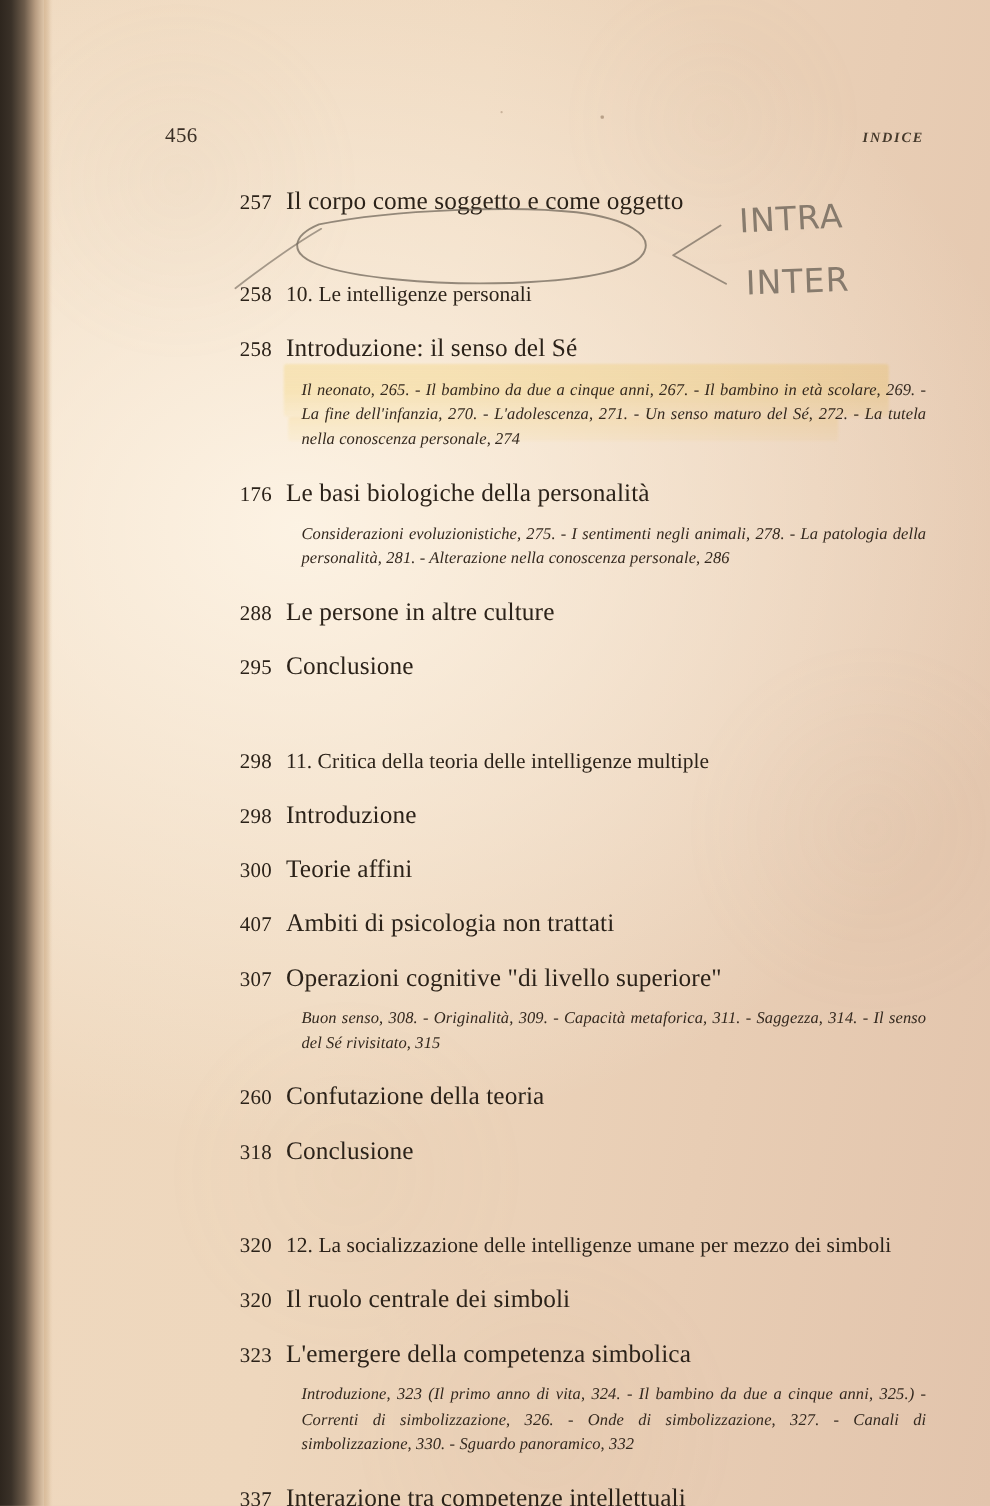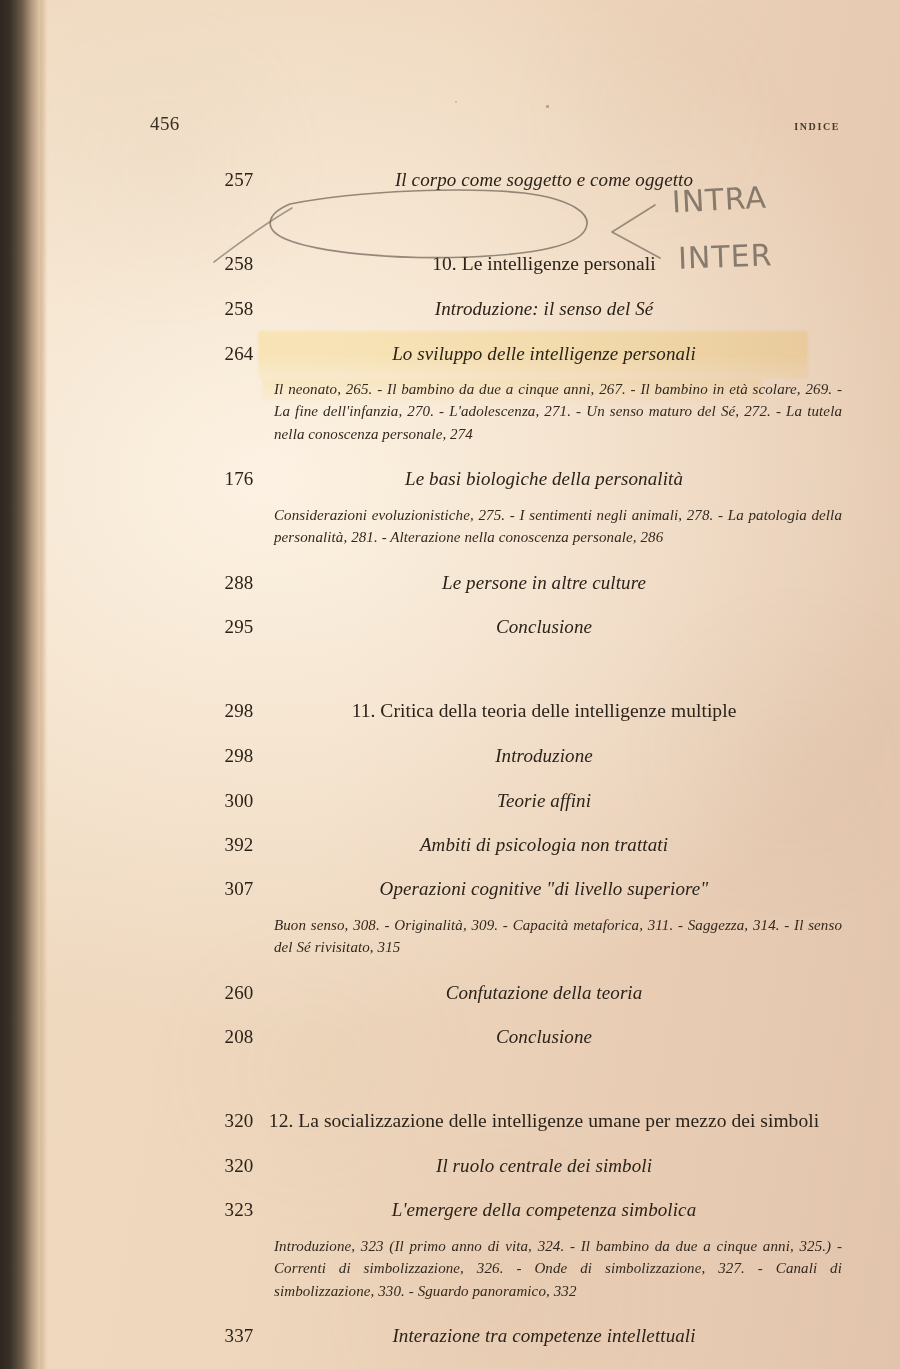--- a/index.html
+++ b/index.html
@@ -74,52 +74,51 @@
     display: flex;
     justify-content: space-between;
     align-items: baseline;
     color: #3a2f25;
   }
   .folio {
     font-size: 19px;
     letter-spacing: 0.4px;
   }
   .runhead-title {
-    font-size: 10px;
+    font-size: 13px;
     letter-spacing: 1.6px;
     font-weight: 700;
     color: #463a2c;
+    font-style: italic;
   }
 
   
   .toc {
     position: absolute;
     left: 218px;
     top: 168px;
     width: 610px;
   }
 
   .entry {
     display: flex;
     align-items: baseline;
     margin-bottom: 20px;
     color: #2b2219;
-    text-align: center;
   }
   .entry .num {
     flex: 0 0 42px;
     font-size: 19px;
     font-style: normal;
     letter-spacing: 0.2px;
     color: #2b2219;
   }
   .entry .title {
     flex: 1 1 auto;
-    font-size: 19px;
-    font-style: italic;
+    font-size: 23px;
     line-height: 1.28;
     letter-spacing: 0.1px;
   }
   
   .entry.chapter .title {
     font-style: normal;
     font-size: 19.5px;
     letter-spacing: 0.05px;
     margin-top: 40px;
   }
@@ -203,24 +202,20 @@
         <span class="title">Il corpo come soggetto e come oggetto</span>
       </div>
       <div class="entry chapter">
         <span class="num">258</span>
         <span class="title">10. Le intelligenze personali</span>
       </div>
       <div class="entry">
         <span class="num">258</span>
         <span class="title">Introduzione: il senso del Sé</span>
       </div>
-      <div class="entry">
-        <span class="num">264</span>
-        <span class="title">Lo sviluppo delle intelligenze personali</span>
-      </div>
       <div class="subentry">Il neonato, 265. - Il bambino da due a cinque anni, 267. - Il bambino in età scolare, 269. - La fine dell'infanzia, 270. - L'adolescenza, 271. - Un senso maturo del Sé, 272. - La tutela nella conoscenza personale, 274</div>
       <div class="entry">
         <span class="num">176</span>
         <span class="title">Le basi biologiche della personalità</span>
       </div>
       <div class="subentry">Considerazioni evoluzionistiche, 275. - I sentimenti negli animali, 278. - La patologia della personalità, 281. - Alterazione nella conoscenza personale, 286</div>
       <div class="entry">
         <span class="num">288</span>
         <span class="title">Le persone in altre culture</span>
       </div>
@@ -234,34 +229,34 @@
       </div>
       <div class="entry">
         <span class="num">298</span>
         <span class="title">Introduzione</span>
       </div>
       <div class="entry">
         <span class="num">300</span>
         <span class="title">Teorie affini</span>
       </div>
       <div class="entry">
-        <span class="num">392</span>
+        <span class="num">407</span>
         <span class="title">Ambiti di psicologia non trattati</span>
       </div>
       <div class="entry">
         <span class="num">307</span>
         <span class="title">Operazioni cognitive "di livello superiore"</span>
       </div>
       <div class="subentry">Buon senso, 308. - Originalità, 309. - Capacità metaforica, 311. - Saggezza, 314. - Il senso del Sé rivisitato, 315</div>
       <div class="entry">
         <span class="num">260</span>
         <span class="title">Confutazione della teoria</span>
       </div>
       <div class="entry">
-        <span class="num">208</span>
+        <span class="num">318</span>
         <span class="title">Conclusione</span>
       </div>
       <div class="entry chapter">
         <span class="num">320</span>
         <span class="title">12. La socializzazione delle intelligenze umane per mezzo dei simboli</span>
       </div>
       <div class="entry">
         <span class="num">320</span>
         <span class="title">Il ruolo centrale dei simboli</span>
       </div>

